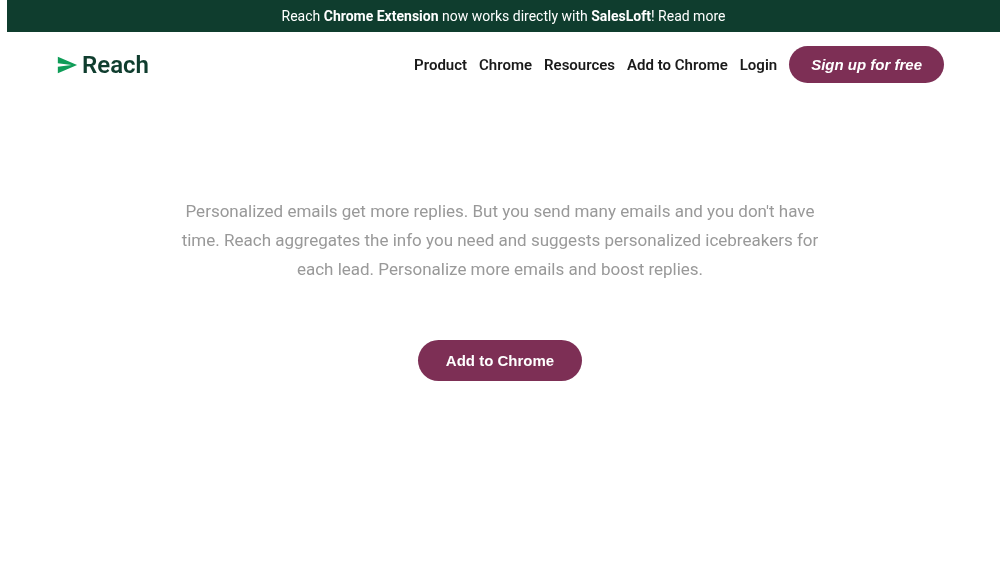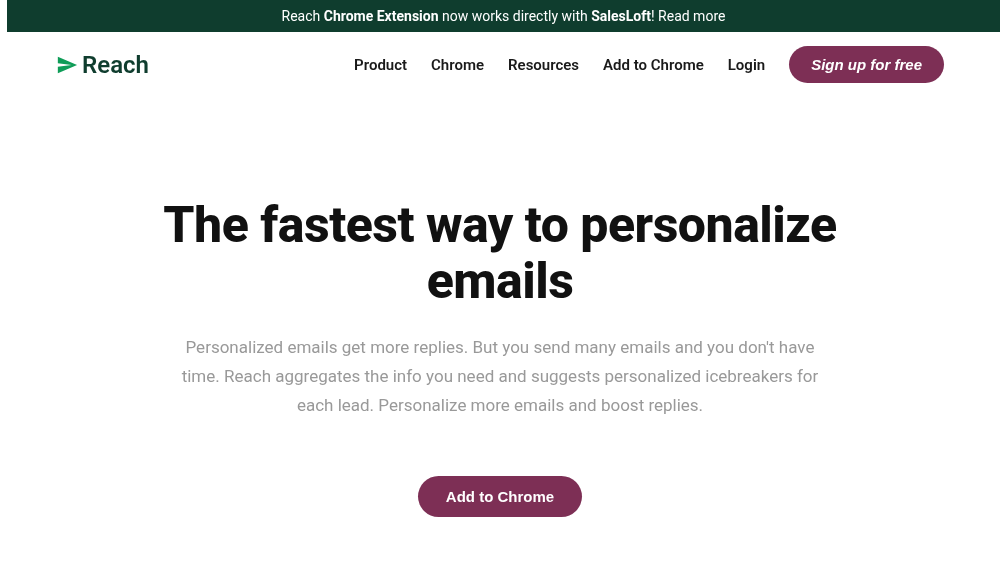--- a/index.html
+++ b/index.html
@@ -30,21 +30,21 @@
       align-items: center;
       gap: 4px;
       font-size: 24px;
       font-weight: 600;
       color: #0f3d2e;
     }
     .logo svg { width: 22px; height: 22px; }
     .nav-links {
       display: flex;
       align-items: center;
-      gap: 24px;
+      gap: 12px;
     }
     .nav-link {
       font-size: 15px;
       font-weight: 600;
       color: #1a1a1a;
       cursor: pointer;
       text-decoration: none;
     }
     .signup-btn {
       background: #7d2f55;
@@ -130,18 +130,17 @@
     <a class="nav-link">Product</a>
     <a class="nav-link">Chrome</a>
     <a class="nav-link">Resources</a>
     <a class="nav-link">Add to Chrome</a>
     <a class="nav-link">Login</a>
     <button class="signup-btn">Sign up for free</button>
   </div>
 </nav>
 
 <section class="hero">
-  <h1 class="hero-title">The fastest way to personalize emails</h1>
   <p class="hero-subtitle">Personalized emails get more replies. But you send many emails and you don't have time. Reach aggregates the info you need and suggests personalized icebreakers for each lead. Personalize more emails and boost replies.</p>
   <div class="hero-actions">
     <button class="primary-btn">Add to Chrome</button>
   </div>
 </section>
 
 </body></html>

